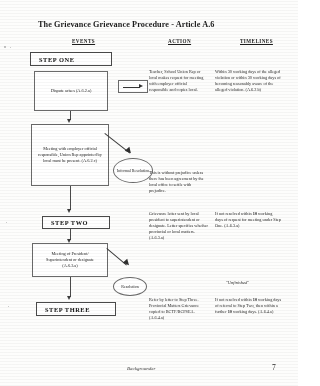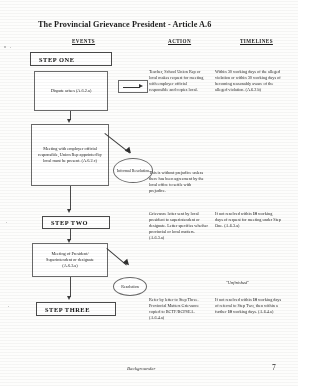--- a/index.html
+++ b/index.html
@@ -226,21 +226,21 @@
   .sp1 { left: 4px;  top: 46px;  width: 1.5px; height: 1.5px; }
   .sp2 { left: 10px; top: 47px;  width: 1.2px; height: 1.2px; }
   .sp3 { left: 6px;  top: 222px; width: 1.3px; height: 1.3px; }
   .sp4 { left: 8px;  top: 306px; width: 1.4px; height: 1.4px; }
 </style>
 </head>
 <body>
 
 <div class="page">
 
-  <div class="doc-title">The Provincial Grievance President - Article A.6</div>
+  <div class="doc-title">The Grievance Grievance Procedure - Article A.6</div>
 
   <div class="col-head events">EVENTS</div>
   <div class="col-head action">ACTION</div>
   <div class="col-head timeline">TIMELINES</div>
 
   <div class="step-label step-one">STEP ONE</div>
   <div class="flow-box box-dispute">Dispute arises (A.6.2.a)</div>
 
   <div class="arrow-box">
     <span class="shaft"></span>

